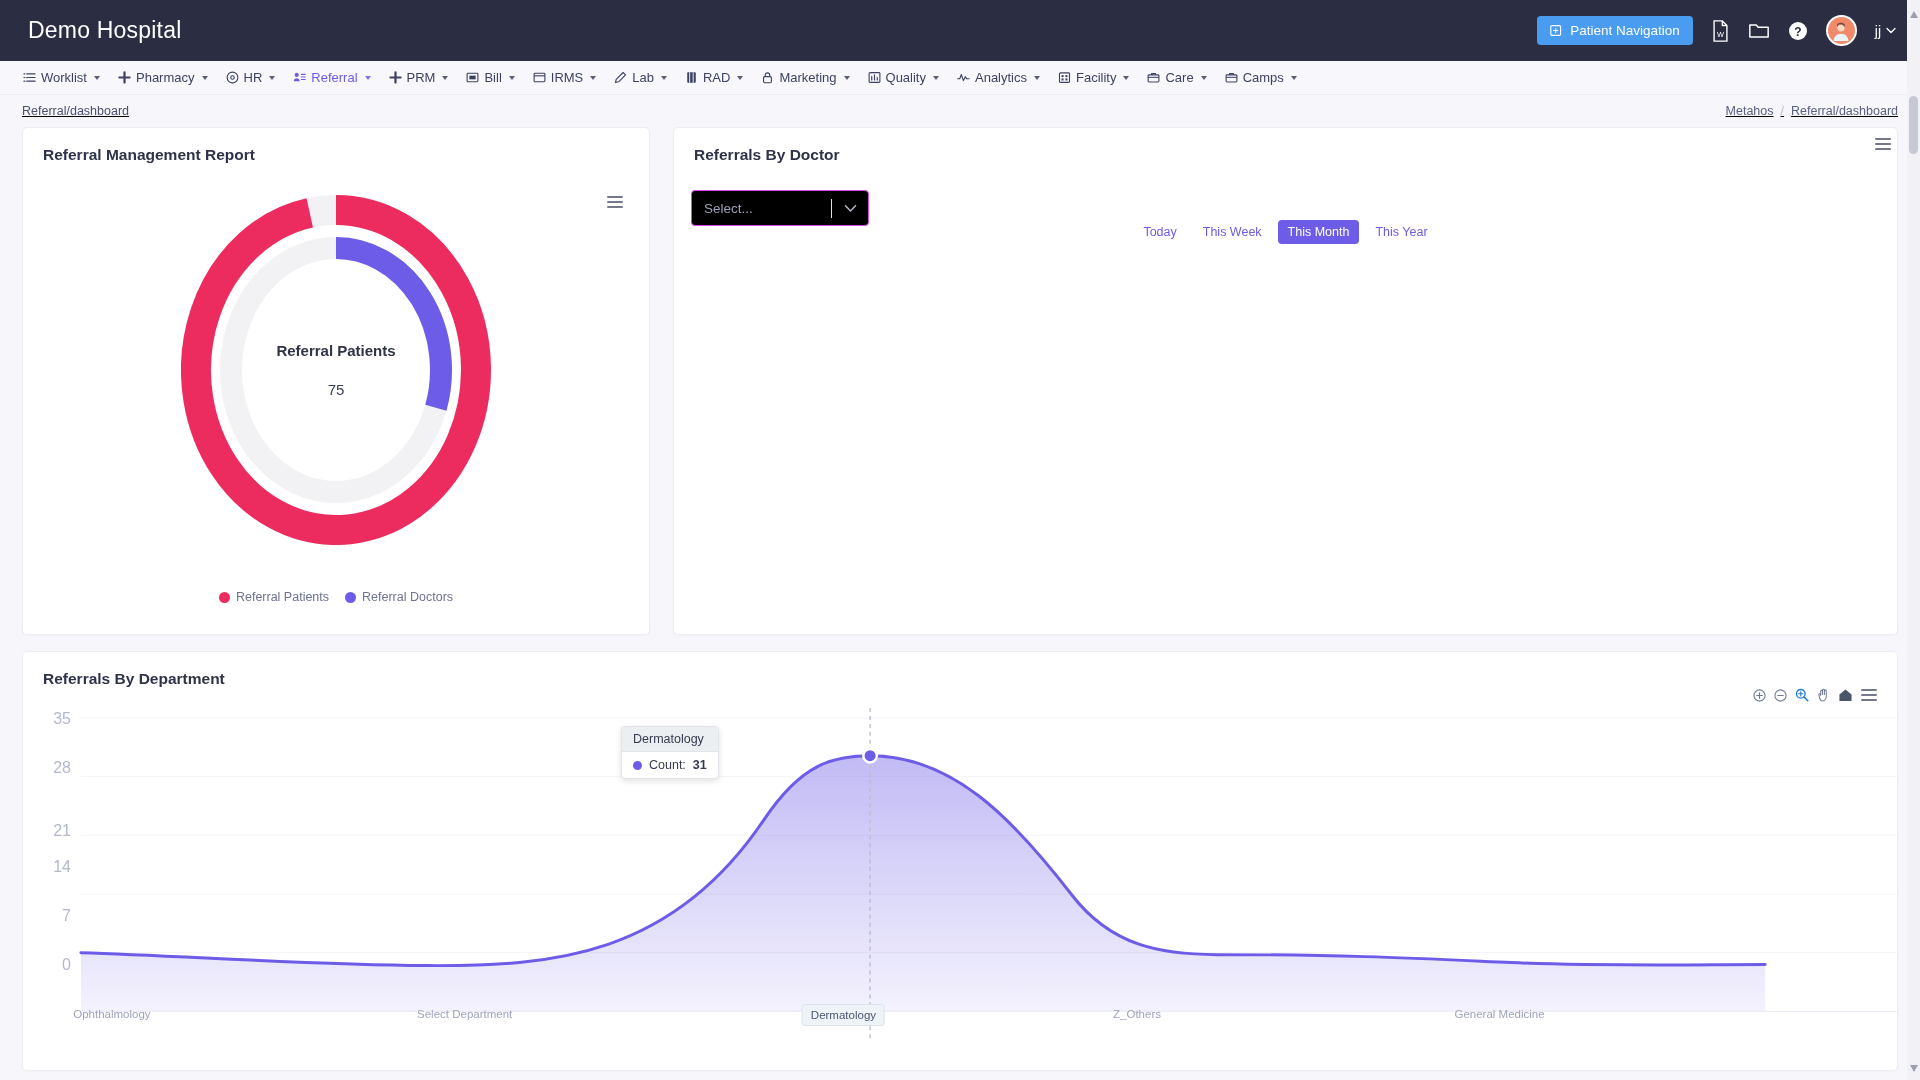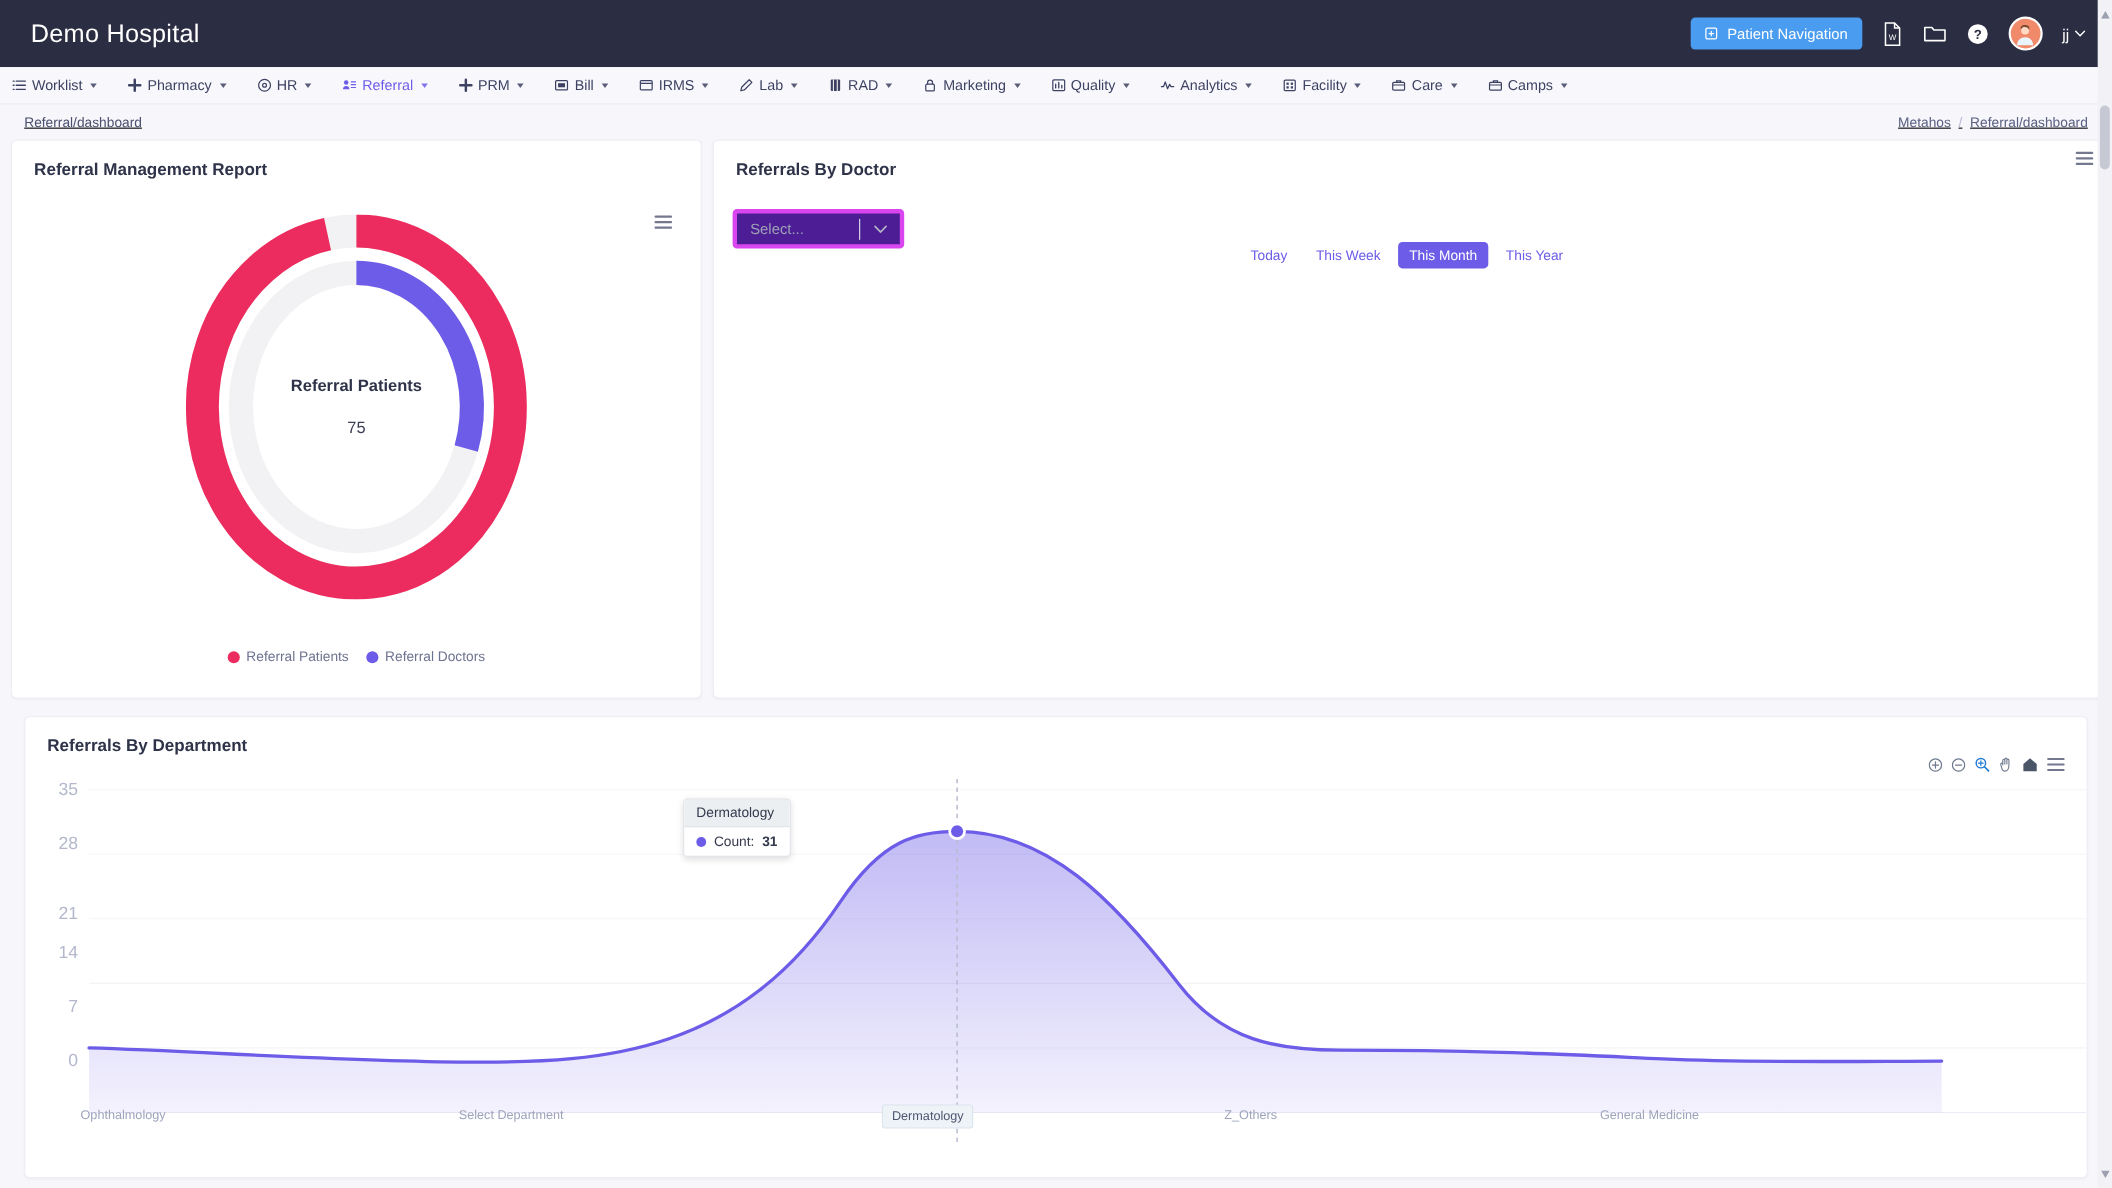--- a/index.html
+++ b/index.html
@@ -27,21 +27,21 @@
   .avatar {
     width: 31px; height: 31px; border-radius: 50%;
     background: #f08a6a; border: 2px solid #fff;
     display: flex; align-items: center; justify-content: center; cursor: pointer;
   }
   .uname { color: #fff; font-size: 14px; display: flex; align-items: center; gap: 5px; cursor: pointer; }
 
   
   .navbar {
     height: 34px; background: #f8f8fc; border-bottom: 1px solid #ececf3;
-    display: flex; align-items: center; padding: 0 2px; gap: 10px;
+    display: flex; align-items: center; padding: 0 14px; gap: 0;
   }
   .navitem {
     display: flex; align-items: center; gap: 5px;
     font-size: 13px; color: #3d4263; padding: 4px 9px;
     cursor: pointer; white-space: nowrap;
   }
   .navitem.active { color: #6c5ce7; }
   .navitem .caret {
     width: 0; height: 0; border-left: 3.5px solid transparent;
     border-right: 3.5px solid transparent; border-top: 4px solid currentColor;
@@ -52,21 +52,21 @@
   
   .crumbbar {
     height: 32px; display: flex; align-items: center;
     justify-content: space-between; padding: 0 22px; font-size: 12.5px; text-decoration: underline;
   }
   .crumb-left { color: #4a4f6e; }
   .crumb-right { color: #5a6080; display: flex; gap: 7px; }
   .crumb-sep { color: #b8bcd0; }
 
   
-  .row1 { display: flex; gap: 10px; padding: 0 10px; align-items: stretch; justify-content: center; }
+  .row1 { display: flex; gap: 23px; padding: 0 22px; align-items: stretch; justify-content: center; }
   .card {
     background: #fff; border: 1px solid #edeef4; border-radius: 5px;
     box-shadow: 0 1px 2px rgba(0,0,0,.03);
   }
   .card-title {
     font-size: 15.5px; font-weight: bold; color: #2f3349;
     padding: 18px 20px 0 20px;
   }
   .donut-card { width: 628px; height: 508px; position: relative; }
   .doctor-card { flex: 1; height: 508px; position: relative; }
@@ -83,22 +83,22 @@
   .donut-center .dc-val { font-size: 15px; color: #3c4058; margin-top: 22px; }
   .legend {
     position: absolute; bottom: 30px; left: 0; right: 0;
     display: flex; justify-content: center; gap: 16px; font-size: 12.5px; color: #6e7391;
   }
   .legend .li { display: flex; align-items: center; gap: 6px; cursor: pointer; }
   .dot { width: 11px; height: 11px; border-radius: 50%; }
 
   
   .select-box {
-    position: absolute; top: 62px; left: 17px; width: 156px; height: 36px;
-    border: 4px solid #d946ef; border-radius: 4px; background: #4c1d95;
+    position: absolute; top: 62px; left: 17px; width: 178px; height: 36px;
+    border: 1px solid #d946ef; border-radius: 4px; background: #000000;
     display: flex; align-items: center; cursor: pointer;
   }
   .select-box .ph { flex: 1; padding-left: 12px; font-size: 13.5px; color: #9ea2b6; }
   .select-div { width: 1px; height: 19px; background: #e2e4ed; }
   .select-arrow { width: 36px; display: flex; align-items: center; justify-content: center; }
   .tabs {
     position: absolute; top: 92px; right: 0; left: 0;
     display: flex; justify-content: center; gap: 6px; font-size: 12.5px;
   }
   .tab { color: #6c5ce7; padding: 5px 10px; border-radius: 4px; cursor: pointer; white-space: nowrap; }

